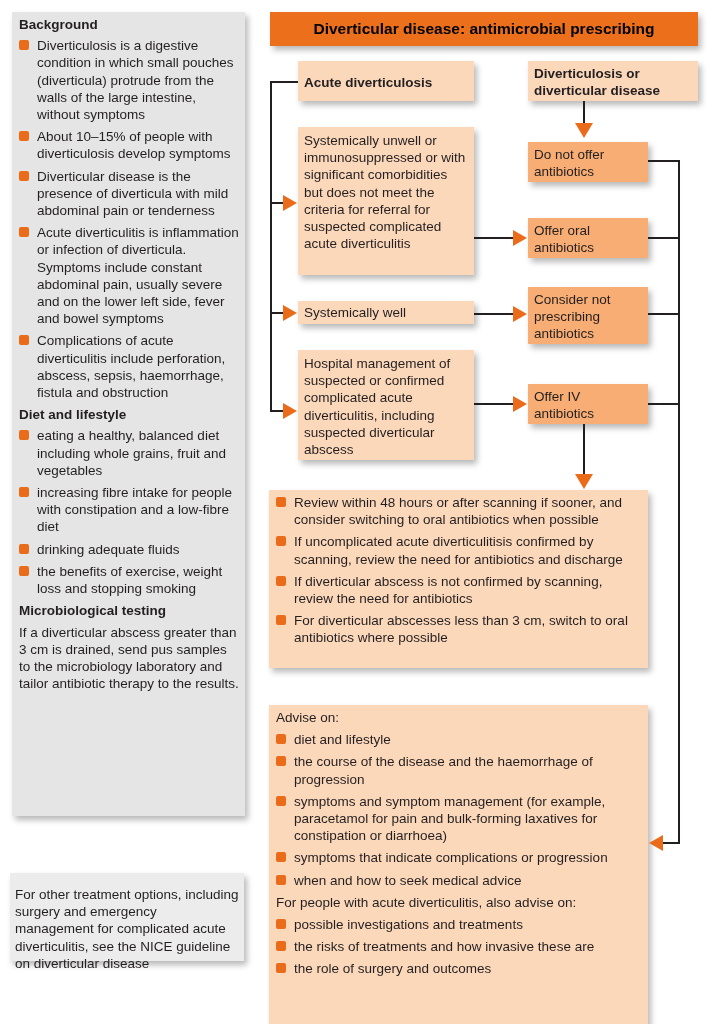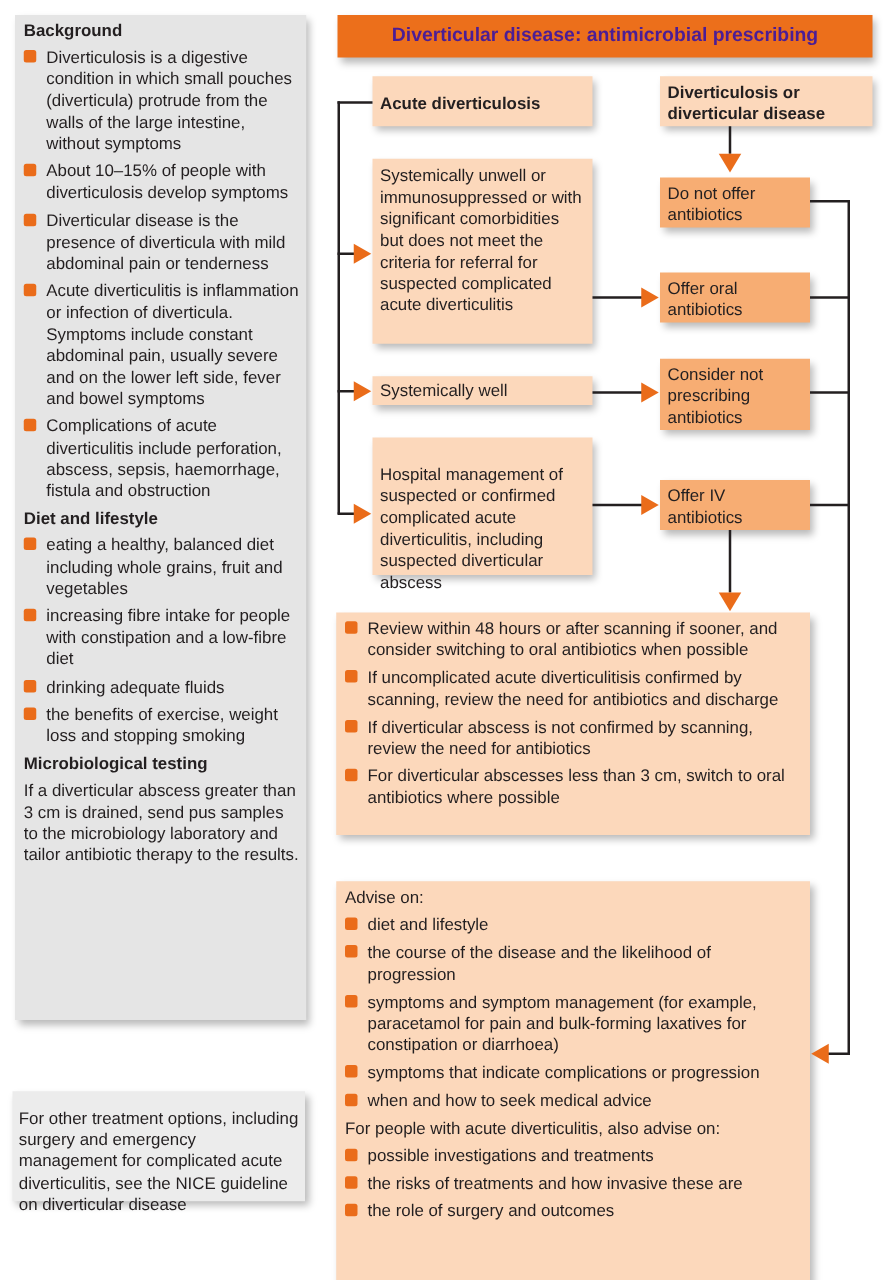--- a/index.html
+++ b/index.html
@@ -3,21 +3,21 @@
 <meta charset="utf-8">
 <style>
   html, body { margin:0; padding:0; }
   body { width:716px; height:1024px; background:#ffffff; position:relative; overflow:hidden;
          font-family:"Liberation Sans", sans-serif; color:#231f20; }
   .abs { position:absolute; box-sizing:border-box; }
   .shadow { box-shadow: 3px 4px 6px rgba(0,0,0,0.28); }
   .dark { background:#e5e5e5; }
   .light { background:#fcd8bb; }
   .mid { background:#f7ad73; }
-  .title { background:#ec6f1b; color:#4c1d95; font-weight:bold; font-size:15.5px; text-align:center; line-height:34px; }
+  .title { background:#ec6f1b; color:#000000; font-weight:bold; font-size:15.5px; text-align:center; line-height:34px; }
   .txt { font-size:13.5px; line-height:17.2px; }
   .bold { font-weight:bold; }
   ul { list-style:none; margin:0; padding:0; }
   li { position:relative; padding-left:18px; margin-bottom:5px; }
   li .bullet { position:absolute; left:0; top:3px; width:10px; height:10px; background:#ea6c1a; border-radius:2px; }
   h4 { margin:0 0 4px 0; font-size:13.5px; font-weight:bold; }
   p { margin:0 0 5px 0; }
   .line { position:absolute; background:#231f20; }
   .arr-r { position:absolute; width:0; height:0; border-top:8px solid transparent; border-bottom:8px solid transparent; border-left:14px solid #ea6c1a; }
   .arr-l { position:absolute; width:0; height:0; border-top:8px solid transparent; border-bottom:8px solid transparent; border-right:14px solid #ea6c1a; }
@@ -61,21 +61,21 @@
 </div>
 
 <div class="abs light shadow txt" style="left:298px; top:127px; width:176px; height:148px; padding:5px 6px 0 6px;">
   <span>Systemically unwell or immunosuppressed or with significant comorbidities but does not meet the criteria for referral for suspected complicated acute diverticulitis</span>
 </div>
 
 <div class="abs light shadow txt" style="left:298px; top:301px; width:176px; height:23px; padding:3px 6px 0 6px;">
   <span>Systemically well</span>
 </div>
 
-<div class="abs light shadow txt" style="left:298px; top:350px; width:176px; height:110px; padding:21px 6px 0 6px;">
+<div class="abs light shadow txt" style="left:298px; top:350px; width:176px; height:110px; padding:5px 6px 0 6px;">
   <span>Hospital management of suspected or confirmed complicated acute diverticulitis, including suspected diverticular abscess</span>
 </div>
 
 <div class="abs mid shadow txt" style="left:528px; top:142px; width:120px; height:40px; padding:4px 6px 0 6px;">
   <span>Do not offer antibiotics</span>
 </div>
 <div class="abs mid shadow txt" style="left:528px; top:218px; width:120px; height:40px; padding:4px 6px 0 6px;">
   <span>Offer oral antibiotics</span>
 </div>
 <div class="abs mid shadow txt" style="left:528px; top:287px; width:120px; height:57px; padding:4px 6px 0 6px;">
@@ -91,21 +91,21 @@
     <li><span class="bullet"></span><span>If uncomplicated acute diverticulitisis confirmed by scanning, review the need for antibiotics and discharge</span></li>
     <li><span class="bullet"></span><span>If diverticular abscess is not confirmed by scanning, review the need for antibiotics</span></li>
     <li><span class="bullet"></span><span>For diverticular abscesses less than 3 cm, switch to oral antibiotics where possible</span></li>
   </ul>
 </div>
 
 <div class="abs light shadow txt" style="left:269px; top:705px; width:379px; height:322px; padding:4px 6px 0 7px;">
   <p>Advise on:</p>
   <ul>
     <li><span class="bullet"></span><span>diet and lifestyle</span></li>
-    <li><span class="bullet"></span><span>the course of the disease and the likelihood of progression</span></li>
+    <li><span class="bullet"></span><span>the course of the disease and the haemorrhage of progression</span></li>
     <li><span class="bullet"></span><span>symptoms and symptom management (for example, paracetamol for pain and bulk-forming laxatives for constipation or diarrhoea)</span></li>
     <li><span class="bullet"></span><span>symptoms that indicate complications or progression</span></li>
     <li><span class="bullet"></span><span>when and how to seek medical advice</span></li>
   </ul>
   <p>For people with acute diverticulitis, also advise on:</p>
   <ul>
     <li><span class="bullet"></span><span>possible investigations and treatments</span></li>
     <li><span class="bullet"></span><span>the risks of treatments and how invasive these are</span></li>
     <li><span class="bullet"></span><span>the role of surgery and outcomes</span></li>
   </ul>

